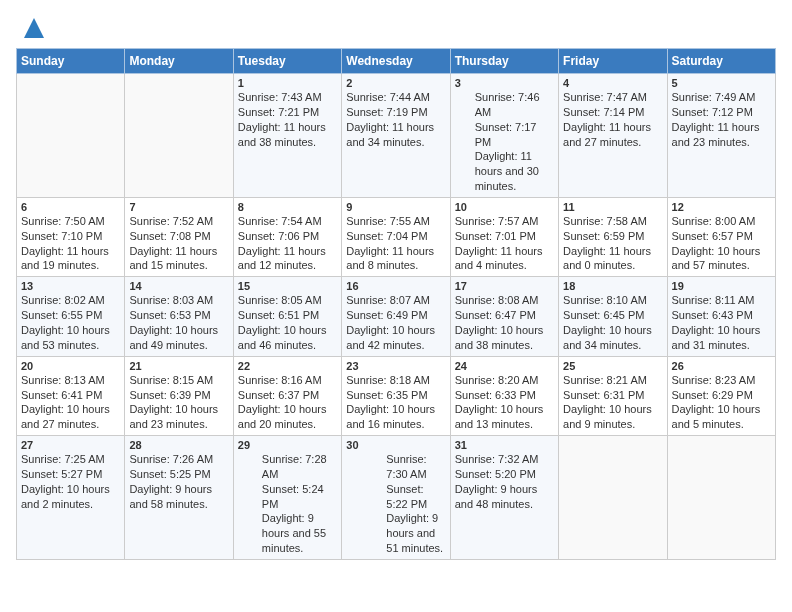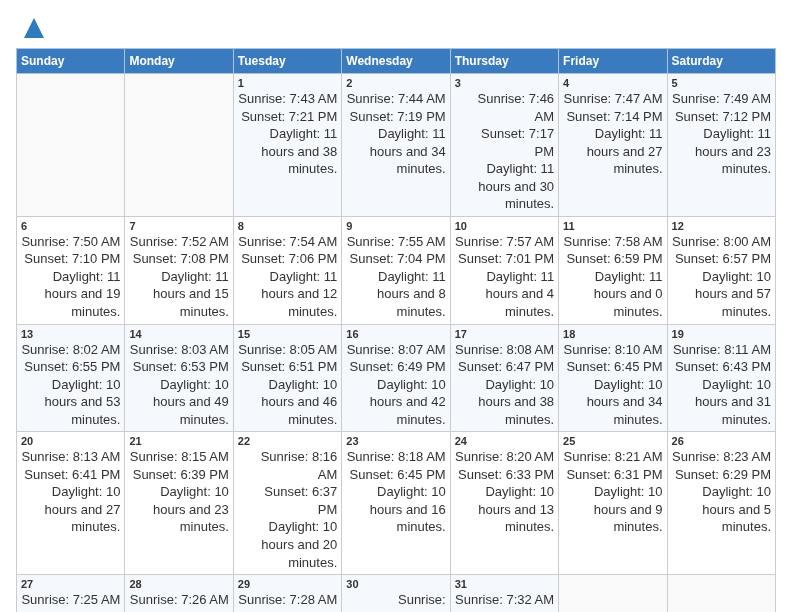--- a/index.html
+++ b/index.html
@@ -84,24 +84,23 @@
     tbody tr:nth-child(even) td {
       background: #fff;
     }
     .day-num {
       font-weight: bold;
       font-size: 11px;
       display: block;
       margin-bottom: 1px;
     }
     .day-info {
-      font-size: 13px;
+      font-size: 11px;
       color: #333;
       line-height: 1.35;
-      text-align: right;
     }
     .empty {
       background: #f9f9f9 !important;
     }
   </style>
 </head>
 <body>
 
 <div class="page">
   <div class="header">
@@ -267,28 +266,28 @@
 Daylight: 10 hours and 27 minutes.</div>
           </td>
           <td>
             <span class="day-num">21</span>
             <div class="day-info" style="white-space: pre-line;">Sunrise: 8:15 AM
 Sunset: 6:39 PM
 Daylight: 10 hours and 23 minutes.</div>
           </td>
           <td>
             <span class="day-num">22</span>
-            <div class="day-info" style="white-space: pre-line; margin-left: 14px;">Sunrise: 8:16 AM
+            <div class="day-info" style="white-space: pre-line;">Sunrise: 8:16 AM
 Sunset: 6:37 PM
 Daylight: 10 hours and 20 minutes.</div>
           </td>
           <td>
             <span class="day-num">23</span>
             <div class="day-info" style="white-space: pre-line;">Sunrise: 8:18 AM
-Sunset: 6:45 PM
+Sunset: 6:35 PM
 Daylight: 10 hours and 16 minutes.</div>
           </td>
           <td>
             <span class="day-num">24</span>
             <div class="day-info" style="white-space: pre-line;">Sunrise: 8:20 AM
 Sunset: 6:33 PM
 Daylight: 10 hours and 13 minutes.</div>
           </td>
           <td>
             <span class="day-num">25</span>
@@ -311,21 +310,21 @@
 Daylight: 10 hours and 2 minutes.</div>
           </td>
           <td>
             <span class="day-num">28</span>
             <div class="day-info" style="white-space: pre-line;">Sunrise: 7:26 AM
 Sunset: 5:25 PM
 Daylight: 9 hours and 58 minutes.</div>
           </td>
           <td>
             <span class="day-num">29</span>
-            <div class="day-info" style="white-space: pre-line;">Sunrise: 7:28 AM
+            <div class="day-info" style="white-space: pre-line; margin-left: 24px;">Sunrise: 7:28 AM
 Sunset: 5:24 PM
 Daylight: 9 hours and 55 minutes.</div>
           </td>
           <td>
             <span class="day-num">30</span>
             <div class="day-info" style="white-space: pre-line; margin-left: 40px;">Sunrise: 7:30 AM
 Sunset: 5:22 PM
 Daylight: 9 hours and 51 minutes.</div>
           </td>
           <td>

